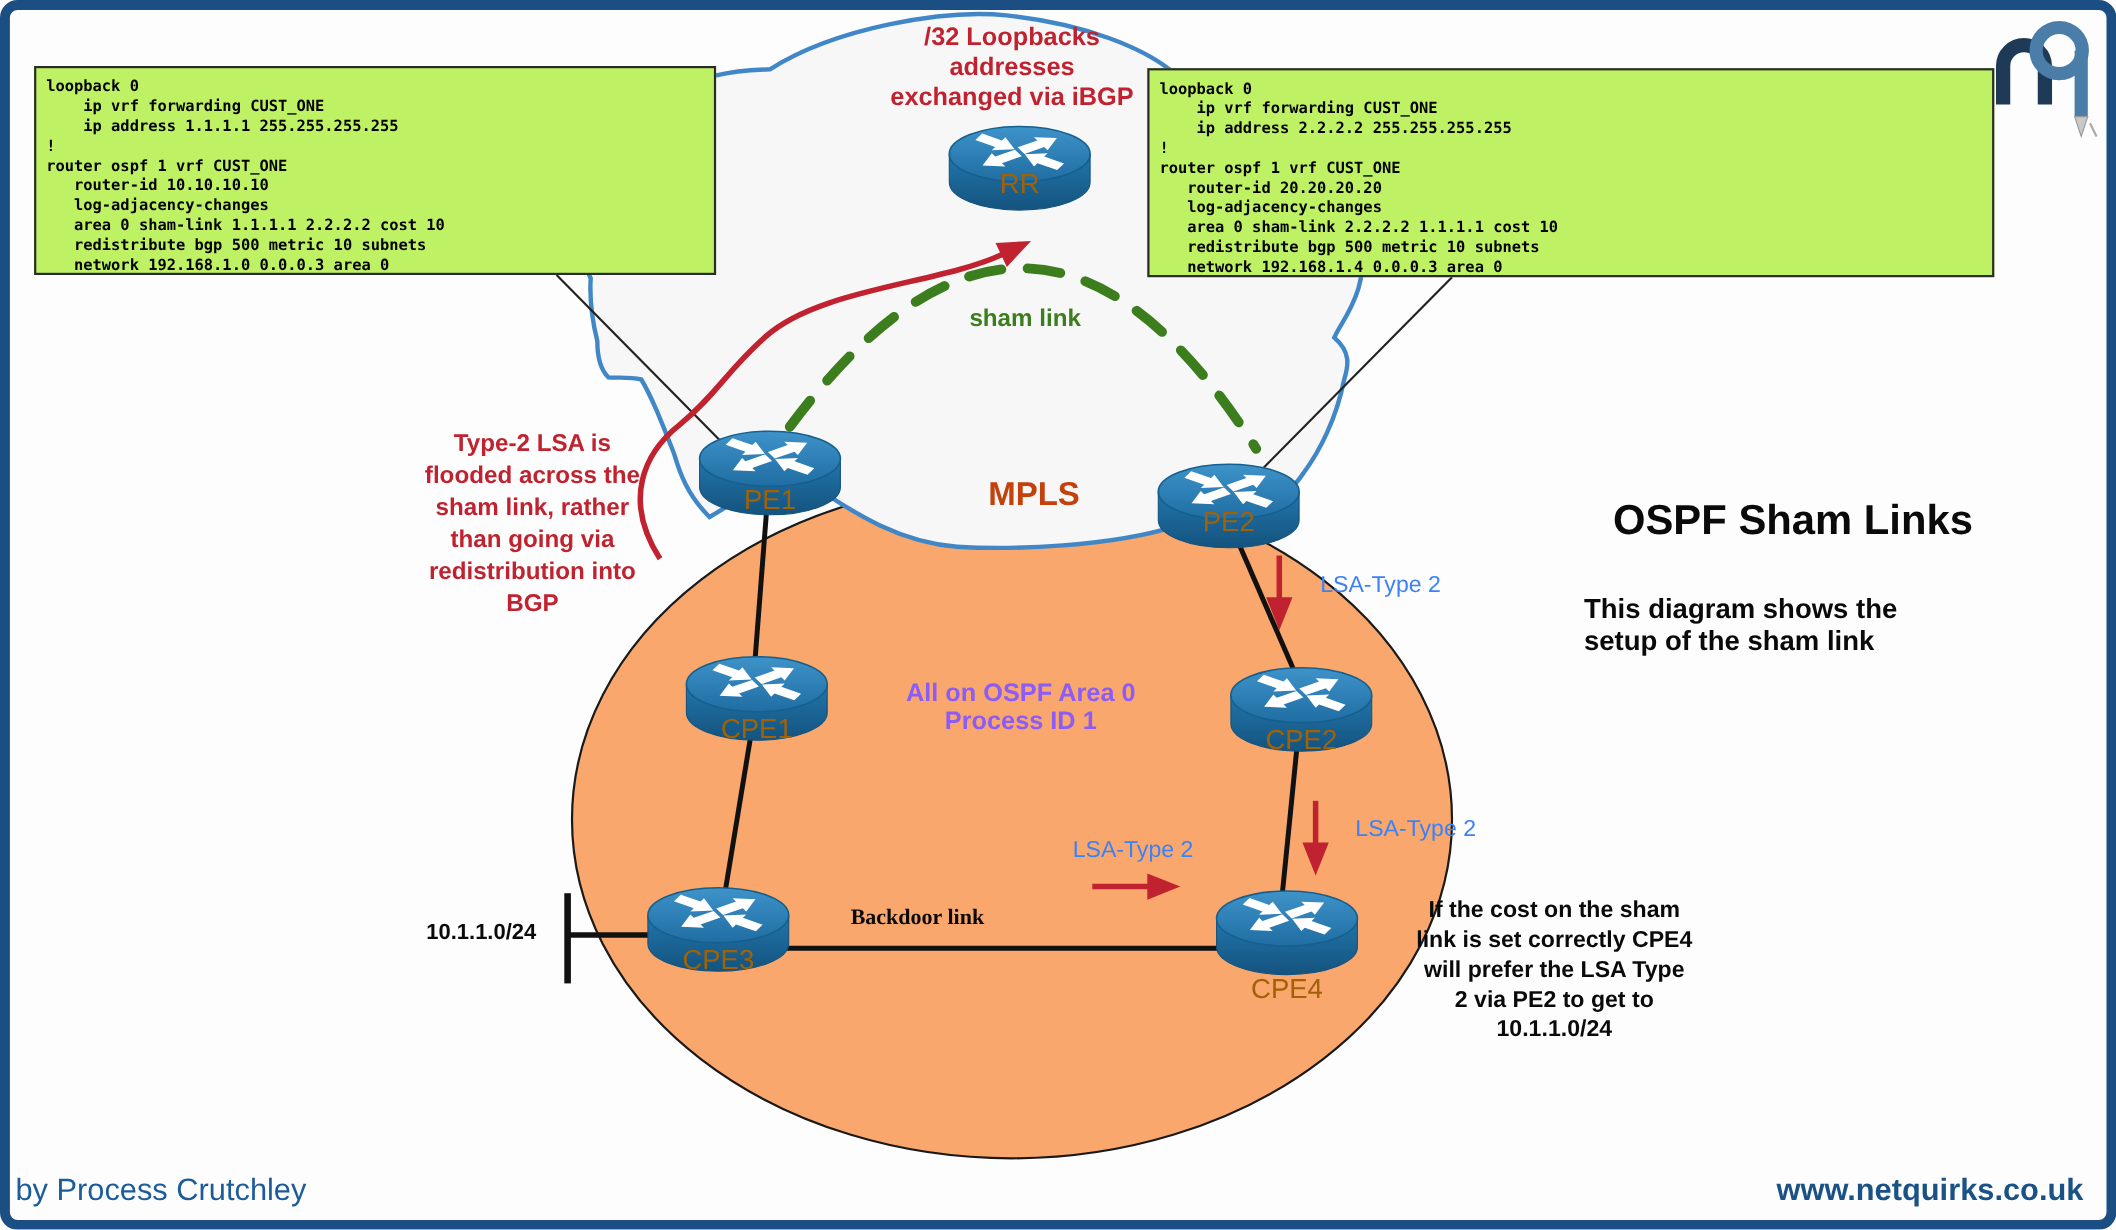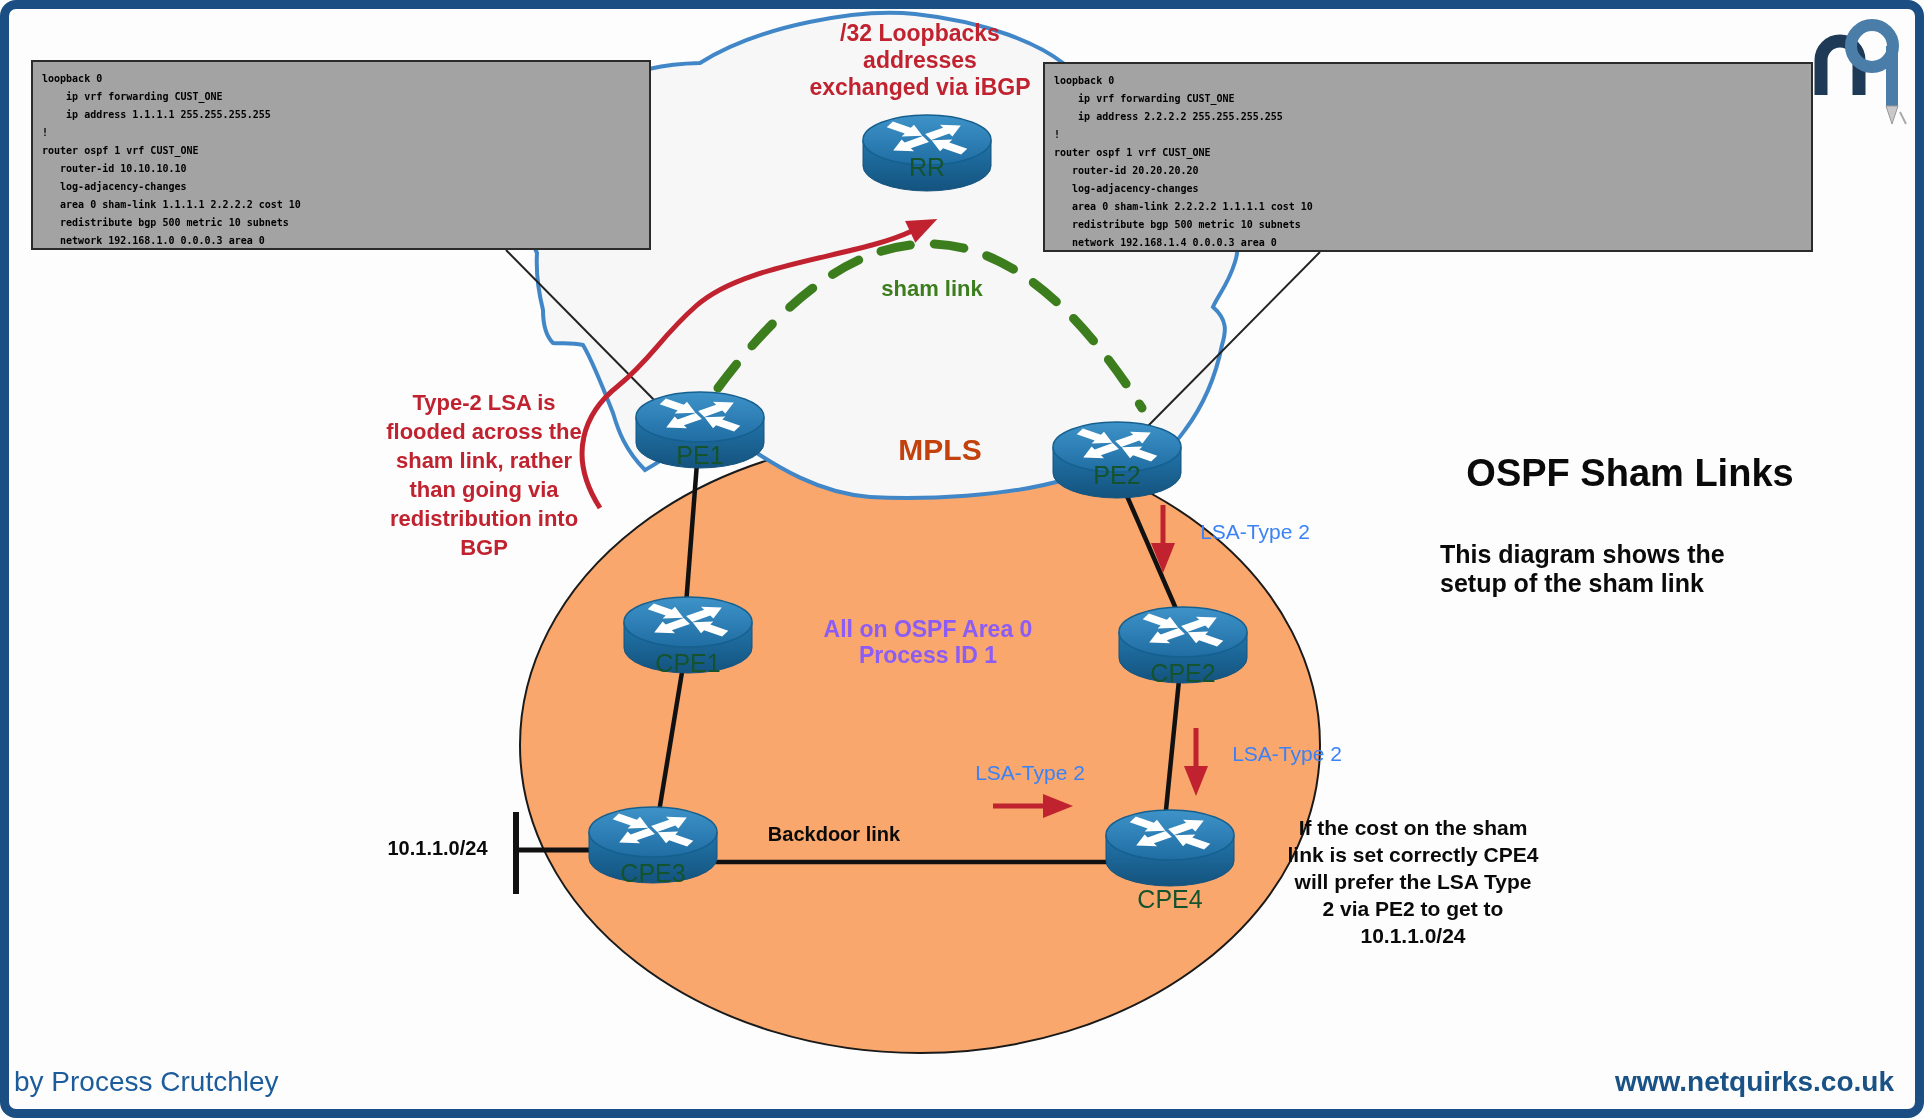--- a/index.html
+++ b/index.html
@@ -1,47 +1,47 @@
 <!DOCTYPE html>
 <html><head>
 <meta charset="utf-8">
 <style>
   html,body{margin:0;padding:0;background:#fff;}
   .canvas{position:relative;width:1924px;height:1118px;background:#fdfdfd;overflow:hidden;
           font-family:"Liberation Sans",sans-serif;}
   .frame{position:absolute;inset:0;border:9px solid #1b4e82;border-radius:16px;z-index:50;pointer-events:none;}
   .layer{position:absolute;left:0;top:0;z-index:1;}
-  .cfg{position:absolute;z-index:3;background:#a3a3a3;border:2px solid #2b2b2b;
+  .cfg{position:absolute;z-index:3;background:#bef264;border:2px solid #2b2b2b;
        font-family:"DejaVu Sans Mono","Liberation Mono",monospace;font-weight:bold;
-       font-size:10px;line-height:18px;white-space:pre;color:#000;
+       font-size:14px;line-height:18px;white-space:pre;color:#000;
        padding:8px 0 0 9px;box-sizing:border-box;}
   .cfg.left{left:31px;top:60px;width:620px;height:190px;}
   .cfg.right{left:1043px;top:62px;width:770px;height:190px;}
   .note{position:absolute;z-index:4;white-space:pre-line;text-align:center;font-weight:bold;}
   .red{color:#c0232f;}
   .green{color:#3c7d1e;}
   .note-loopbacks{left:775px;top:20px;width:290px;font-size:23px;line-height:27px;}
   .note-type2{left:334px;top:388px;width:300px;font-size:22px;line-height:29px;}
   .mpls{left:840px;top:433px;width:200px;font-size:30px;color:#c2410c;}
   .sham-label{left:852px;top:276px;width:160px;font-size:22px;}
   .area-note{left:778px;top:616px;width:300px;font-size:23px;line-height:26px;color:#8b5cf6;}
   .lsa{position:absolute;z-index:4;width:150px;text-align:center;font-weight:normal;font-size:21px;color:#3b82f6;}
   .lsa-a{left:1180px;top:520px;}
   .lsa-b{left:1212px;top:742px;}
   .lsa-c{left:955px;top:761px;}
   .lan-label{position:absolute;z-index:4;left:380px;top:837px;width:115px;text-align:center;
              font-weight:bold;font-size:20px;color:#0a0a0a;}
   .backdoor{position:absolute;z-index:4;left:754px;top:823px;width:160px;text-align:center;
-            font-weight:bold;font-size:20px;color:#0a0a0a;}
+            font-weight:bold;font-size:20px;color:#0a0a0a;font-family:Liberation Serif, serif;}
   .cost-note{left:1263px;top:814px;width:300px;font-size:21px;line-height:27px;color:#0a0a0a;}
   .title{position:absolute;z-index:4;left:1440px;top:452px;width:380px;text-align:center;
          font-weight:bold;font-size:38px;color:#0a0a0a;}
   .subtitle{position:absolute;z-index:4;left:1440px;top:540px;width:380px;text-align:left;
             font-weight:bold;font-size:25px;line-height:29px;color:#0a0a0a;white-space:pre-line;}
-  .nl{position:absolute;z-index:4;width:140px;text-align:center;font-size:25px;color:#14532d;}
+  .nl{position:absolute;z-index:4;width:140px;text-align:center;font-size:25px;color:#a16207;}
   .nl-rr{left:857px;top:153px;}
   .nl-pe1{left:630px;top:441px;}
   .nl-pe2{left:1047px;top:461px;}
   .nl-cpe1{left:618px;top:649px;}
   .nl-cpe2{left:1113px;top:659px;}
   .nl-cpe3{left:583px;top:859px;}
   .nl-cpe4{left:1100px;top:861px;margin-top:24px;}
   .footer-author{position:absolute;z-index:4;left:14px;top:1066px;font-size:28px;color:#1d5c9b;}
   .footer-site{position:absolute;z-index:4;right:30px;top:1066px;font-size:28px;font-weight:bold;color:#1a5286;}
 </style>

